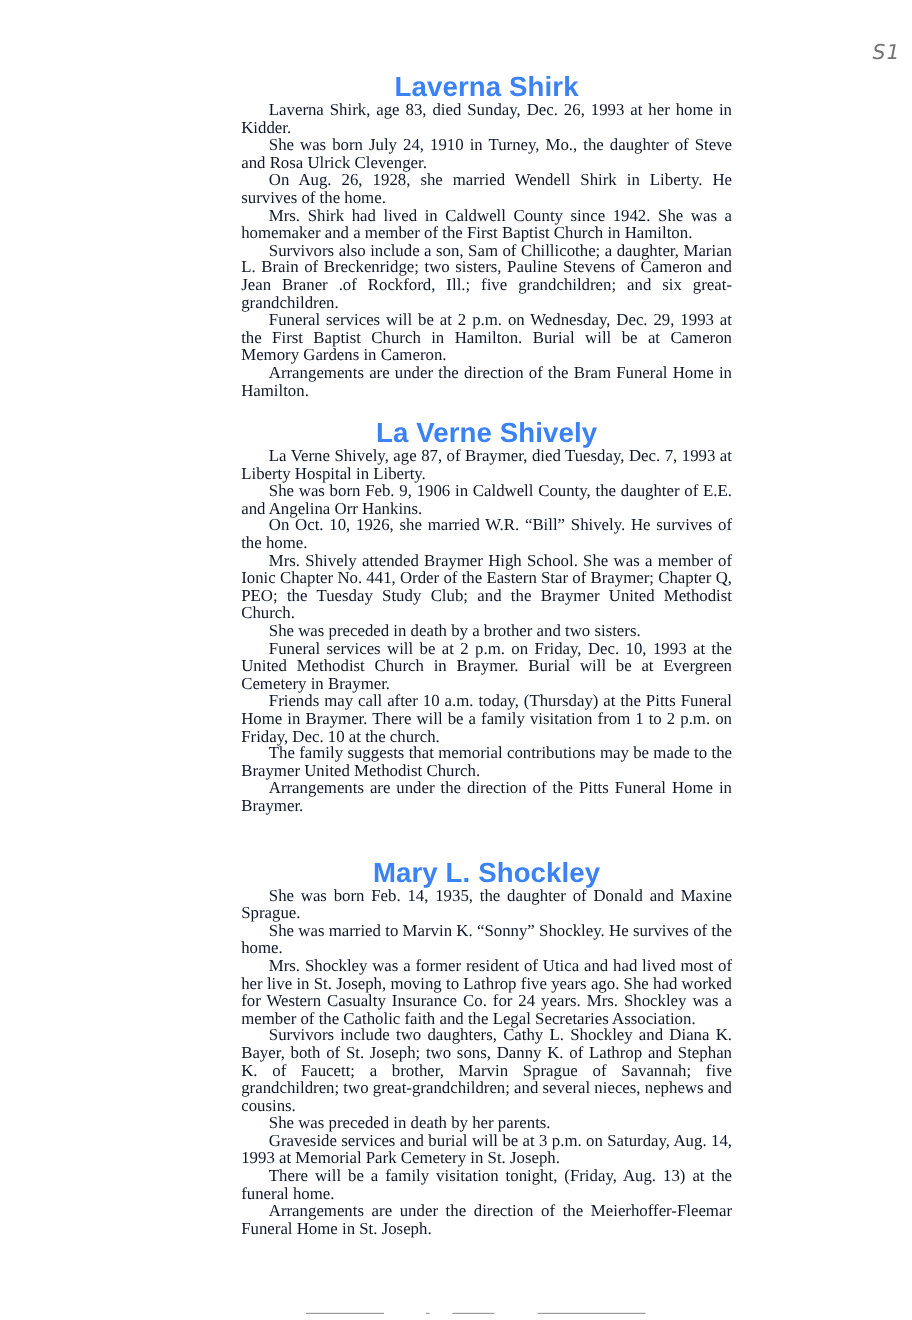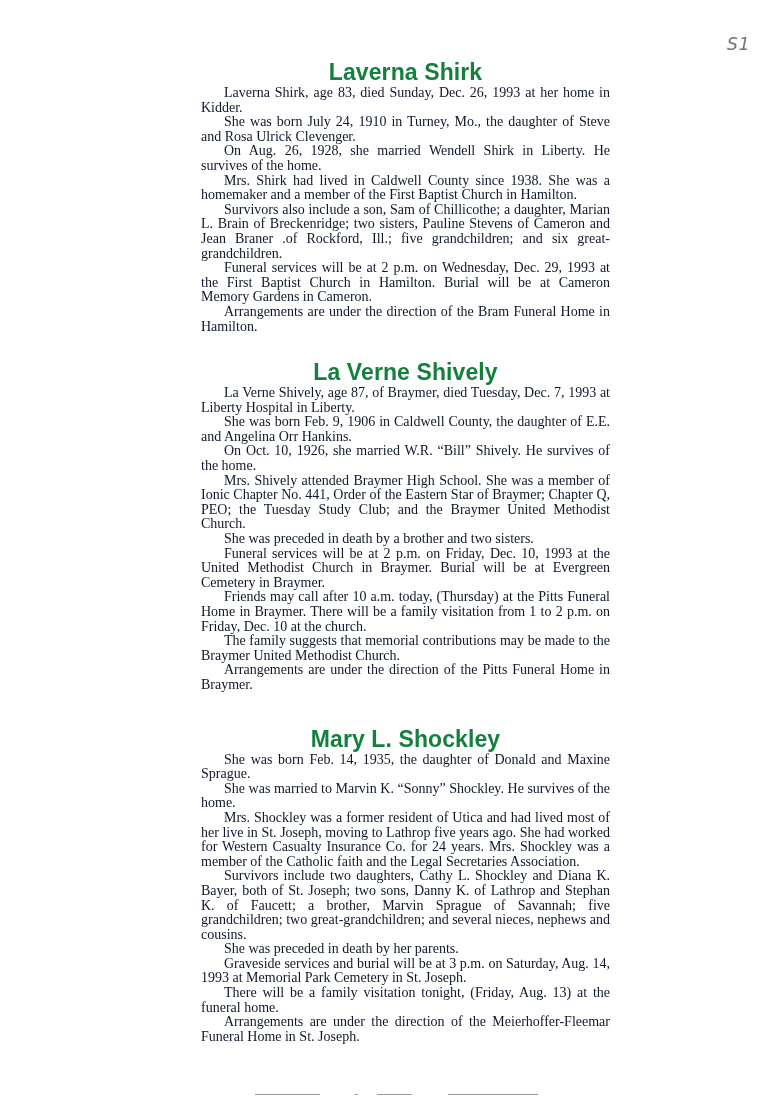--- a/index.html
+++ b/index.html
@@ -33,35 +33,35 @@
     .obit {
       margin: 0;
     }
     .obit-title {
       font-family: "Liberation Sans", sans-serif;
       font-weight: bold;
       font-size: 23px;
       text-align: center;
       margin: 0;
       line-height: 28px;
-      color: #15803d;
+      color: #3b82f6;
       letter-spacing: 0.1px;
     }
     .obit-body p {
       font-family: "Liberation Serif", serif;
       font-size: 14px;
       line-height: 14.6px;
       text-align: justify;
       text-indent: 23px;
       margin: 0;
       color: #0f172a;
       hyphens: manual;
     }
     #obit-1 { margin-bottom: 0; }
-    #obit-2 { margin-top: 24px; }
+    #obit-2 { margin-top: 12px; }
     #obit-3 { margin-top: 32px; }
     .footer-marks {
       position: absolute;
       top: 1094px;
       left: 255px;
       width: 340px;
       height: 2px;
     }
     .footer-marks span {
       position: absolute;
@@ -76,21 +76,21 @@
 <div class="page-number">S1</div>
 
 <div class="column">
 
   <article class="obit" id="obit-1">
     <h1 class="obit-title">Laverna Shirk</h1>
     <div class="obit-body">
       <p>Laverna Shirk, age 83, died Sunday, Dec. 26, 1993 at her home in Kidder.</p>
       <p>She was born July 24, 1910 in Turney, Mo., the daughter of Steve and Rosa Ulrick Clevenger.</p>
       <p>On Aug. 26, 1928, she married Wendell Shirk in Liberty. He survives of the home.</p>
-      <p>Mrs. Shirk had lived in Caldwell County since 1938. She was a homemaker and a member of the First Baptist Church in Hamilton.</p>
+      <p>Mrs. Shirk had lived in Caldwell County since 1942. She was a homemaker and a member of the First Baptist Church in Hamilton.</p>
       <p>Survivors also include a son, Sam of Chillicothe; a daughter, Marian L. Brain of Breckenridge; two sisters, Pauline Stevens of Cameron and Jean Braner .of Rockford, Ill.; five grandchildren; and six great-grandchildren.</p>
       <p>Funeral services will be at 2 p.m. on Wednesday, Dec. 29, 1993 at the First Baptist Church in Hamilton. Burial will be at Cameron Memory Gardens in Cameron.</p>
       <p>Arrangements are under the direction of the Bram Funeral Home in Hamilton.</p>
     </div>
   </article>
 
   <article class="obit" id="obit-2">
     <h1 class="obit-title">La Verne Shively</h1>
     <div class="obit-body">
       <p>La Verne Shively, age 87, of Braymer, died Tuesday, Dec. 7, 1993 at Liberty Hospital in Liberty.</p>

